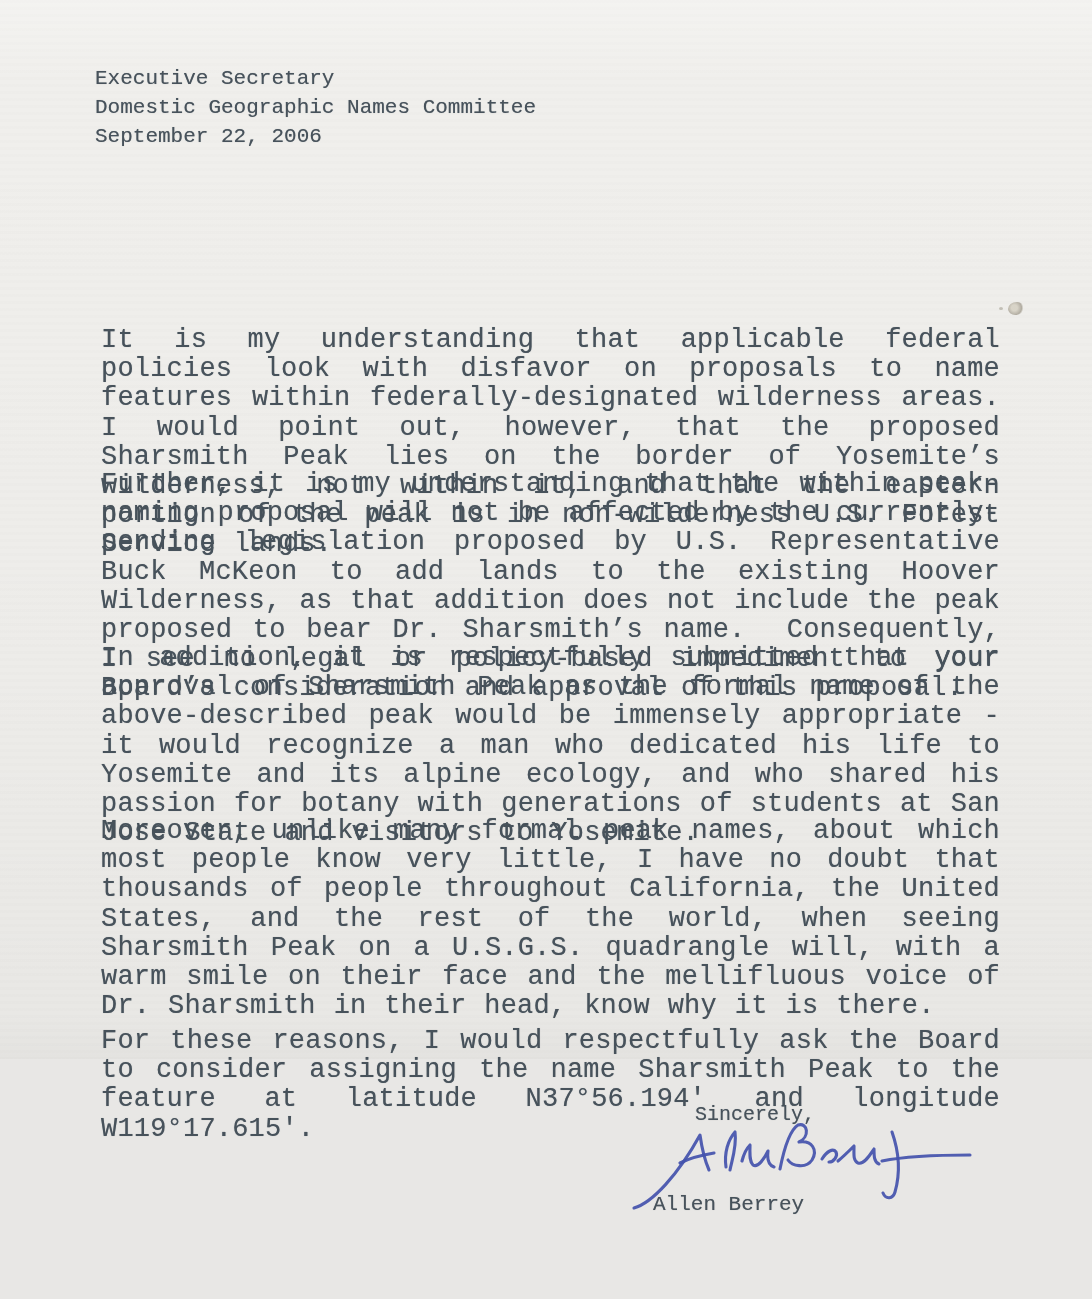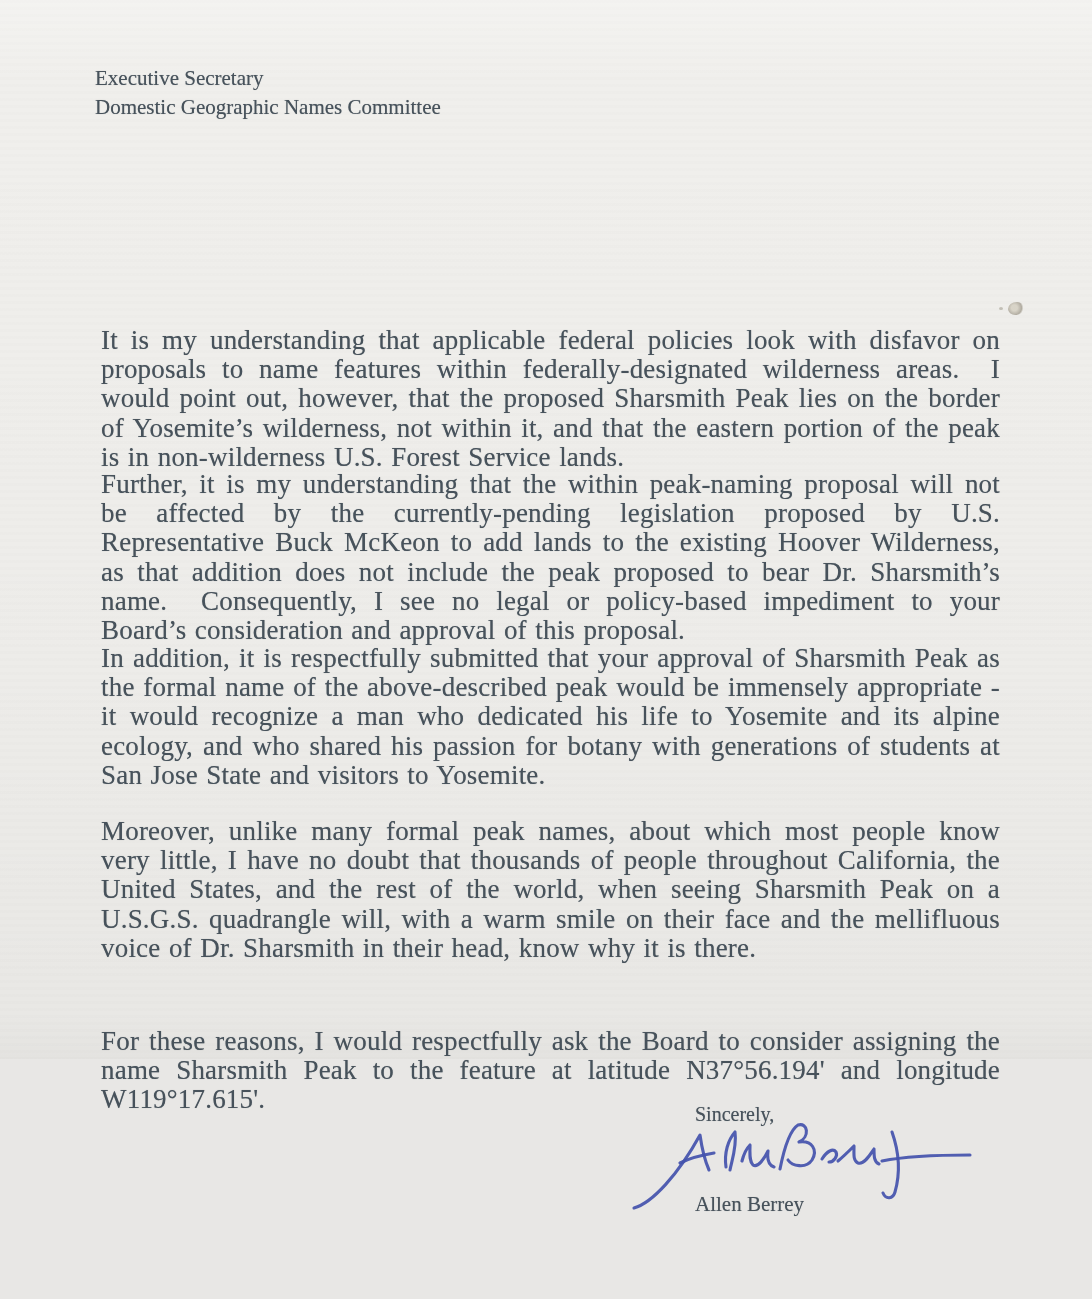--- a/index.html
+++ b/index.html
@@ -15,20 +15,21 @@
     overflow:hidden;
   }
   .page{
     position:relative;
     width:1092px;height:1059px;
     background:
       linear-gradient(180deg, rgba(255,255,255,0.25) 0%, rgba(255,255,255,0) 8%, rgba(0,0,0,0.012) 60%, rgba(0,0,0,0.03) 96%, rgba(0,0,0,0.05) 100%),
       repeating-linear-gradient(180deg, rgba(0,0,0,0.008) 0 3px, rgba(255,255,255,0.01) 3px 7px),
       var(--paper);
     color:var(--ink);
+    font-family:Liberation Mono, monospace;
   }
   .letterhead{
     position:absolute; left:95px; top:64px; width:700px;
     font-size:21px; line-height:29px;
   }
   .letterhead div{white-space:nowrap;}
   .body-text{
     position:absolute; left:101px; width:899px;
     font-size:27px; line-height:29.2px;
     text-align:justify;
@@ -50,21 +51,21 @@
   }
   .signature-wrap{
     position:absolute; left:620px; top:1113px; width:380px; height:102px;
   }
   .signature-wrap svg{display:block; width:380px; height:102px;}
   .signature-wrap path{
     fill:none; stroke:var(--sig); stroke-width:3.1;
     stroke-linecap:round; stroke-linejoin:round; opacity:0.92;
   }
   .signature-name{
-    position:absolute; left:695px; top:1190px;
+    position:absolute; left:653px; top:1190px;
     font-size:21px; line-height:29px;
     text-shadow:0 0 0.7px rgba(71,82,91,0.55);
   }
   .speck{
     position:absolute; left:1008px; top:302px; width:16px; height:13px;
     background:radial-gradient(circle at 40% 45%, rgba(214,209,196,0.9) 0 25%, rgba(128,120,102,0.55) 60%, rgba(128,120,102,0) 75%);
     border-radius:60% 45% 55% 50%;
   }
   .speck2{
     position:absolute; left:999px; top:307px; width:4px; height:3px;
@@ -72,20 +73,21 @@
   }
 </style>
 </head>
 <body>
 
 <div class="page">
 
   <div class="letterhead">
     <div>Executive Secretary</div>
     <div>Domestic Geographic Names Committee</div>
+    <div>September 22, 2006</div>
   </div>
 
   <div class="speck"></div>
   <div class="speck2"></div>
 
   <div class="body-text p1">It is my understanding that applicable federal policies look with disfavor on proposals to name features within federally-designated wilderness areas.  I would point out, however, that the proposed Sharsmith Peak lies on the border of Yosemite’s wilderness, not within it, and that the eastern portion of the peak is in non-wilderness U.S. Forest Service lands.</div>
   <div class="body-text p2">Further, it is my understanding that the within peak-naming proposal will not be affected by the currently-pending legislation proposed by U.S. Representative Buck McKeon to add lands to the existing Hoover Wilderness, as that addition does not include the peak proposed to bear Dr. Sharsmith’s name.  Consequently, I see no legal or policy-based impediment to your Board’s consideration and approval of this proposal.</div>
   <div class="body-text p4">Moreover, unlike many formal peak names, about which most people know very little, I have no doubt that thousands of people throughout California, the United States, and the rest of the world, when seeing Sharsmith Peak on a U.S.G.S. quadrangle will, with a warm smile on their face and the mellifluous voice of Dr. Sharsmith in their head, know why it is there.</div>
   <div class="body-text p3">In addition, it is respectfully submitted that your approval of Sharsmith Peak as the formal name of the above-described peak would be immensely appropriate - it would recognize a man who dedicated his life to Yosemite and its alpine ecology, and who shared his passion for botany with generations of students at San Jose State and visitors to Yosemite.</div>
   <div class="body-text p5">For these reasons, I would respectfully ask the Board to consider assigning the name Sharsmith Peak to the feature at latitude N37°56.194' and longitude W119°17.615'.</div>

